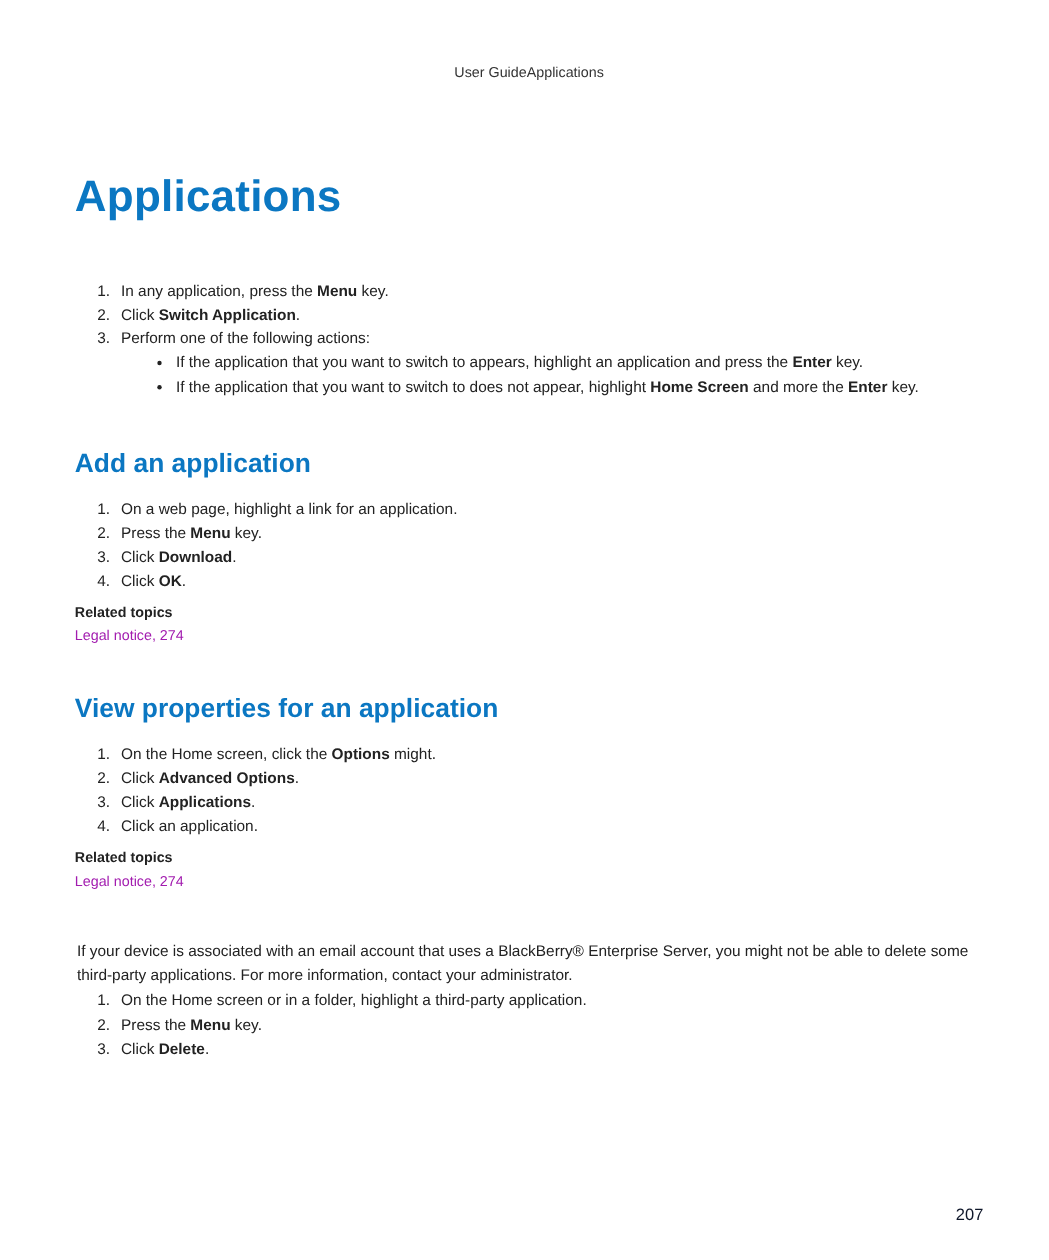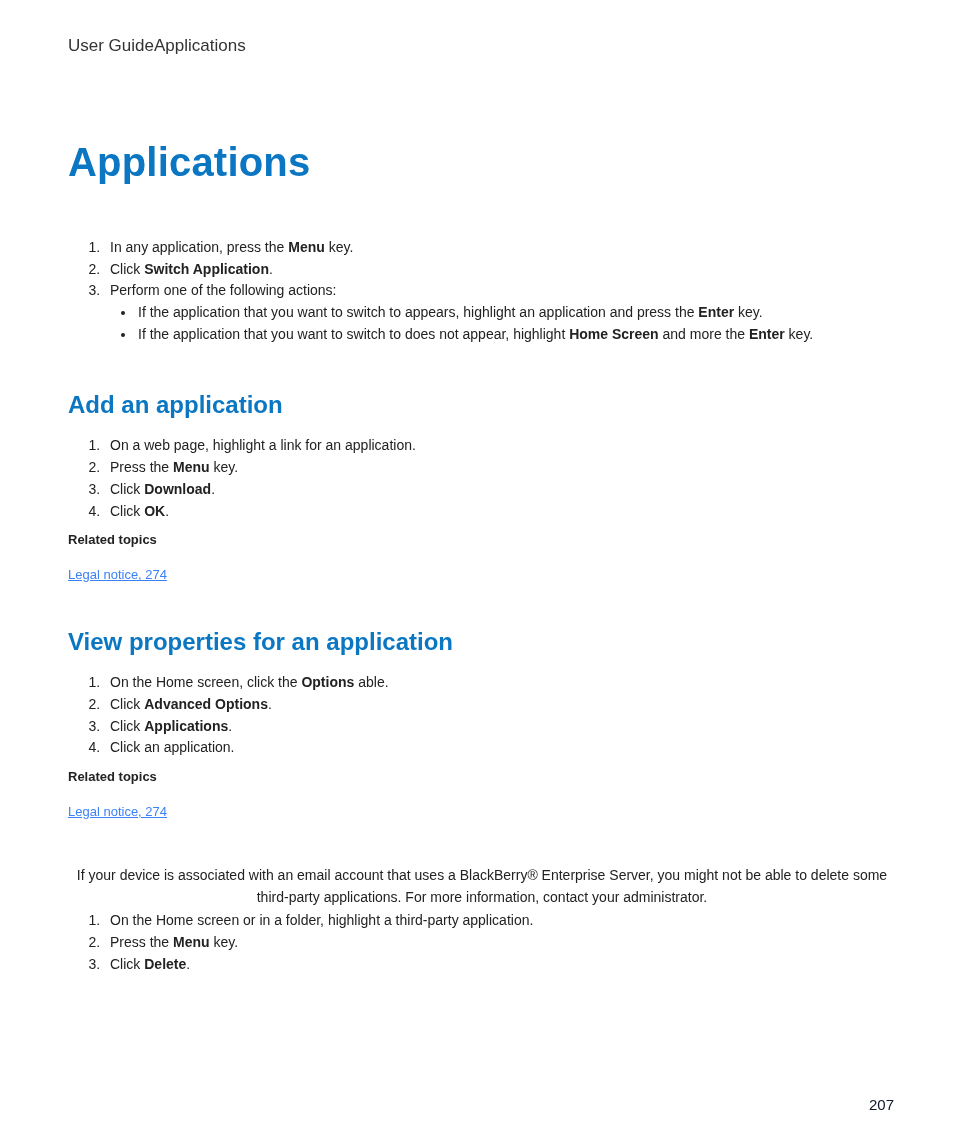--- a/index.html
+++ b/index.html
@@ -11,24 +11,25 @@
   }
   .page {
     width: 954px;
     min-height: 1145px;
     box-sizing: border-box;
     padding: 36px 60px 36px 68px;
     position: relative;
   }
   .header-row {
     display: flex;
-    justify-content: flex-start;
-    font-size: 17px;
+    justify-content: center;
+    font-size: 13px;
     color: #333;
     margin-bottom: 84px;
+    margin-top: 22px;
   }
   h1 {
     font-size: 40px;
     font-weight: 600;
     color: #0b77c2;
     margin: 0 0 52px 0;
     letter-spacing: 0.2px;
   }
   h2 {
     font-size: 24px;
@@ -50,39 +51,38 @@
   }
   ul.bullets {
     list-style-type: disc;
     margin: 0;
     padding-left: 26px;
     font-size: 14px;
     line-height: 1.55;
   }
   ul.bullets li {
     padding-left: 2px;
+    margin-left: 22px;
   }
   .run { display: inline; }
   .bold { font-weight: 700; }
   .rel-topics-heading {
     font-size: 13px;
     font-weight: 700;
     margin-top: 10px;
   }
   .rel-topics-link {
     font-size: 13px;
-    color: #3b82f6;
-    margin-top: 20px;
-    text-decoration: underline;
+    color: #a21caf;
+    margin-top: 6px;
   }
   .intro-para {
     font-size: 14px;
     line-height: 1.55;
     margin: 0 0 2px 2px;
-    text-align: center;
   }
   .page-number {
     position: absolute;
     bottom: 32px;
     right: 60px;
     font-size: 15px;
     color: #0f172a;
   }
 </style>
 </head>
@@ -115,21 +115,21 @@
           <li><span class="run">Press the </span><span class="run bold">Menu</span><span class="run"> key.</span></li>
           <li><span class="run">Click </span><span class="run bold">Download</span><span class="run">.</span></li>
           <li><span class="run">Click </span><span class="run bold">OK</span><span class="run">.</span></li>
         </ol>
         <div class="rel-topics-heading">Related topics</div>
         <div class="rel-topics-link">Legal notice, 274</div>
       </div>
       <div class="section">
         <h2>View properties for an application</h2>
         <ol>
-          <li><span class="run">On the Home screen, click the </span><span class="run bold">Options</span><span class="run"> able.</span></li>
+          <li><span class="run">On the Home screen, click the </span><span class="run bold">Options</span><span class="run"> might.</span></li>
           <li><span class="run">Click </span><span class="run bold">Advanced Options</span><span class="run">.</span></li>
           <li><span class="run">Click </span><span class="run bold">Applications</span><span class="run">.</span></li>
           <li><span class="run">Click an application.</span></li>
         </ol>
         <div class="rel-topics-heading">Related topics</div>
         <div class="rel-topics-link">Legal notice, 274</div>
       </div>
       <div class="section">
         <p class="intro-para"><span class="run">If your device is associated with an email account that uses a BlackBerry® Enterprise Server, you might not be able to delete some third-party applications. For more information, contact your administrator.</span></p>
         <ol>

